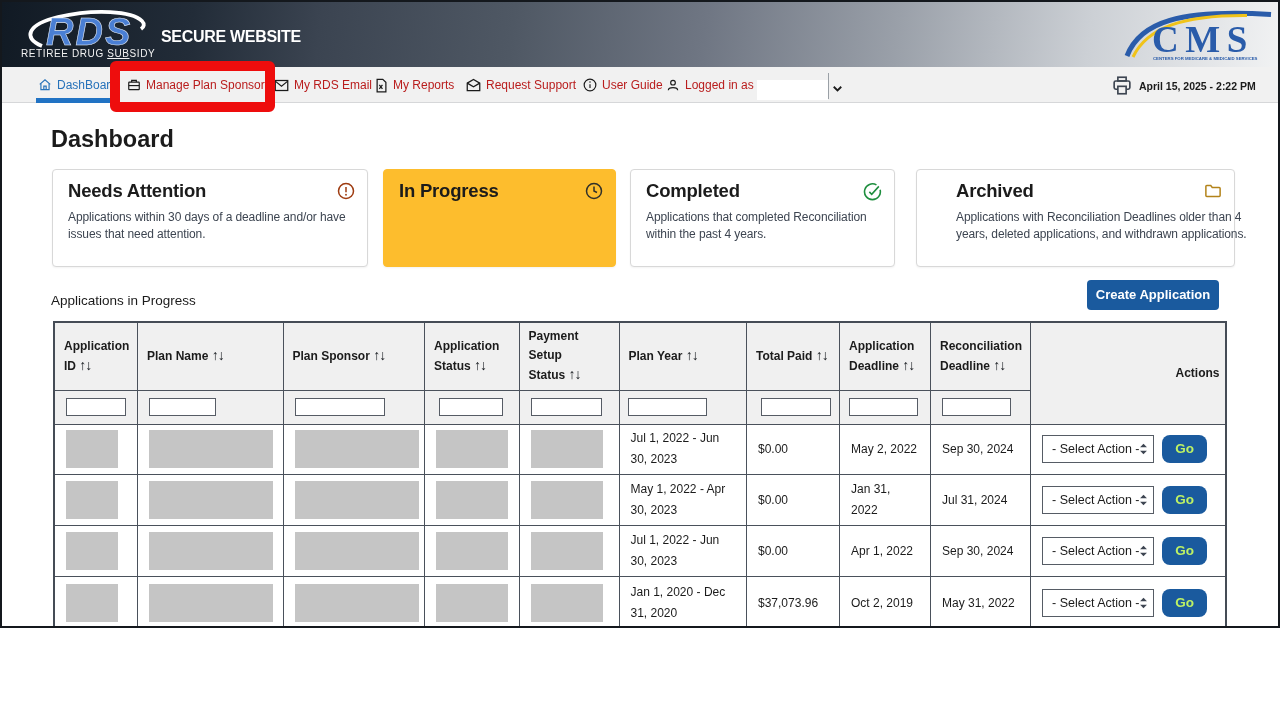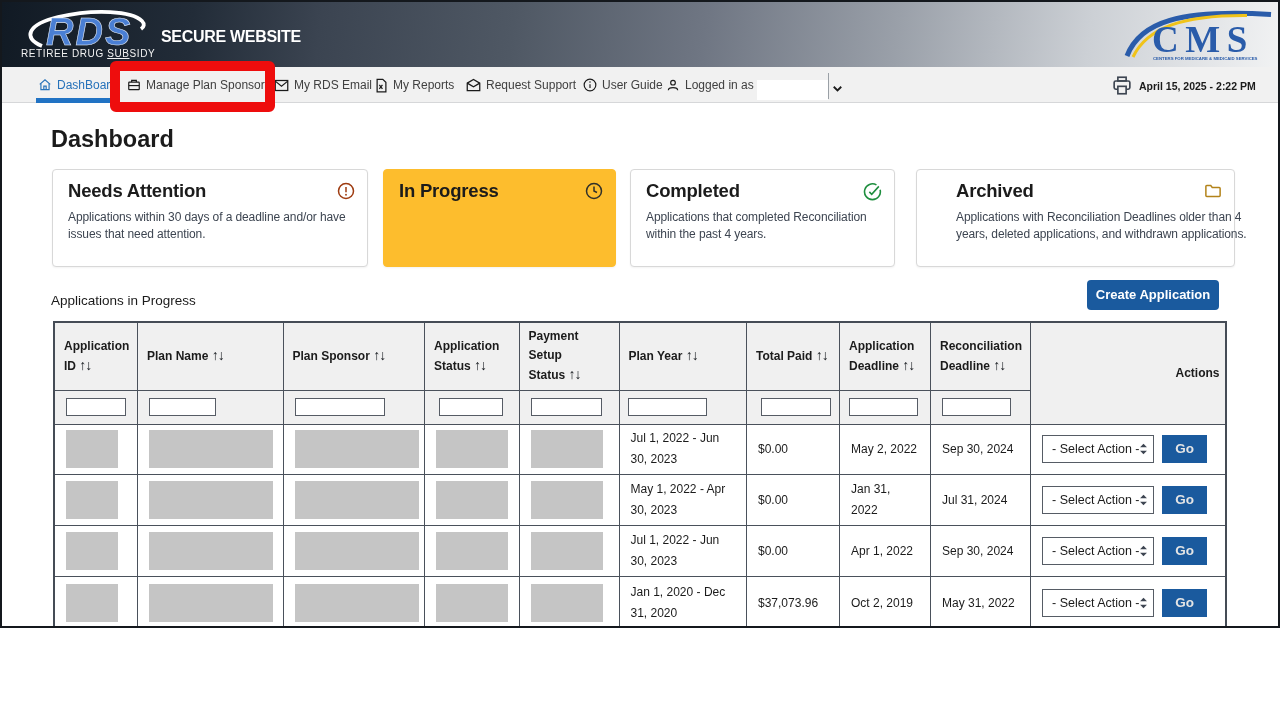--- a/index.html
+++ b/index.html
@@ -7,21 +7,21 @@
 body { font-family:"Liberation Sans", sans-serif; background:#fff; position:relative; }
 #frame { position:absolute; left:0; top:0; width:1280px; height:628px; border:2px solid #14181d; overflow:hidden; background:#fff; }
 
 
 #hdr { position:absolute; left:0; top:0; width:1276px; height:65px;
   background:linear-gradient(97deg, #111a24 0%, #222c38 15%, #3b4451 25%, #4f5864 40%, #6f7683 55%, #9aa0a9 70%, #ccd0d5 85%, #f1f2f3 100%); }
 #securesite { position:absolute; left:159px; top:26px; color:#fff; font-size:16px; font-weight:bold; letter-spacing:-0.3px;text-align:center; }
 
 
 #nav { position:absolute; left:0; top:65px; width:1276px; height:36px; background:#f1f1f1; border-bottom:1px solid #d6d7d9; }
-.navitem { position:absolute; top:0; height:36px; display:flex; align-items:center; gap:5px; font-size:12px; color:#404040; white-space:nowrap; }
+.navitem { position:absolute; top:0; height:36px; display:flex; align-items:center; gap:5px; font-size:12px; color:#b91c1c; white-space:nowrap; }
 .navitem svg { display:block; }
 #nav-dash { color:#2672ba; }
 #dash-underline { position:absolute; left:34px; top:96px; width:75px; height:5px; background:#2173c4; z-index:5; }
 #redbox { position:absolute; left:108px; top:59px; width:165px; height:51px; border:10px solid #ee0d0d; border-radius:6px; z-index:30; }
 #loginbox { position:absolute; left:755px; top:13px; width:71px; height:20px; background:#fff; border:none; }
 #loginsep { position:absolute; left:826px; top:6px; width:1px; height:26px; background:#9aa0a6; }
 #chev { position:absolute; left:831px; top:19px; }
 #printer { position:absolute; left:1110px; top:9px; }
 #navdate { position:absolute; left:1137px; top:13px; font-size:10.5px; font-weight:bold; color:#1b1b1b; white-space:nowrap; }
 
@@ -39,21 +39,21 @@
 
 #tbl { position:absolute; left:51px; top:319px; width:1172px; border-collapse:collapse; table-layout:fixed; }
 #tbl { border:2px solid #454c56; } .arr { font-size:14px; color:#14181d; letter-spacing:-1px; } #tbl th, #tbl td { border:1px solid #4a515b; font-size:12px; color:#1b1b1b; vertical-align:middle; }
 #tbl thead th { background:#f0f0f0; text-align:left; padding:0 5px 0 9px; font-size:12px; line-height:19px; height:68px; }
 #tbl .filterrow td { background:#f0f0f0; height:34px; padding:0 0 0 11px; }
 .fin { display:inline-block; background:#fff; border:1px solid #565c65; height:18px; vertical-align:middle; }
 #tbl tbody td { background:#fff; height:50px; padding:0 11px; } #tbl tbody tr:nth-child(2) td, #tbl tbody tr:nth-child(3) td { height:51px; } #tbl tbody tr:nth-child(4) td { height:54px; }
 .blk { background:#c5c5c5; height:38px; }
 .pyear { line-height:21px; }
 .goSel { display:inline-block; width:112px; height:28px; border:1px solid #565c65; background:#fff; font-size:12.5px; color:#1b1b1b; line-height:26px; padding-left:9px; vertical-align:middle; position:relative; }
-.goBtn { display:inline-block; width:45px; height:28px; background:#1a5a9e; border-radius:0; color:#e5e5e5; font-weight:bold; font-size:13.5px; text-align:center; line-height:28px; vertical-align:middle; margin-left:8px; }
+.goBtn { display:inline-block; width:45px; height:28px; background:#1a5a9e; border-radius:8px; color:#bef264; font-weight:bold; font-size:13.5px; text-align:center; line-height:28px; vertical-align:middle; margin-left:8px; }
 .updn { position:absolute; right:5px; top:7px; }
 
 #disp { position:absolute; left:49px; top:636px; font-size:11.5px; color:#1b1b1b; }
 #secarea { position:absolute; left:51px; top:676px; font-size:12px; color:#2f2f2f; display:flex; align-items:center; gap:3px; }
 
 
 #foot { position:absolute; left:0; top:692px; width:1276px; height:30px; background:#f0f0f0; border-top:1px solid #c9c9c9; text-align:center; font-size:12px; color:#1b1b1b; line-height:30px; }
 #foot b { font-weight:bold; }
 #foot .sep { color:#8a8f94; margin:0 10px; }
 #blackstrip { position:absolute; left:0; top:722px; width:1276px; height:4px; background:#0c0c0c; }

